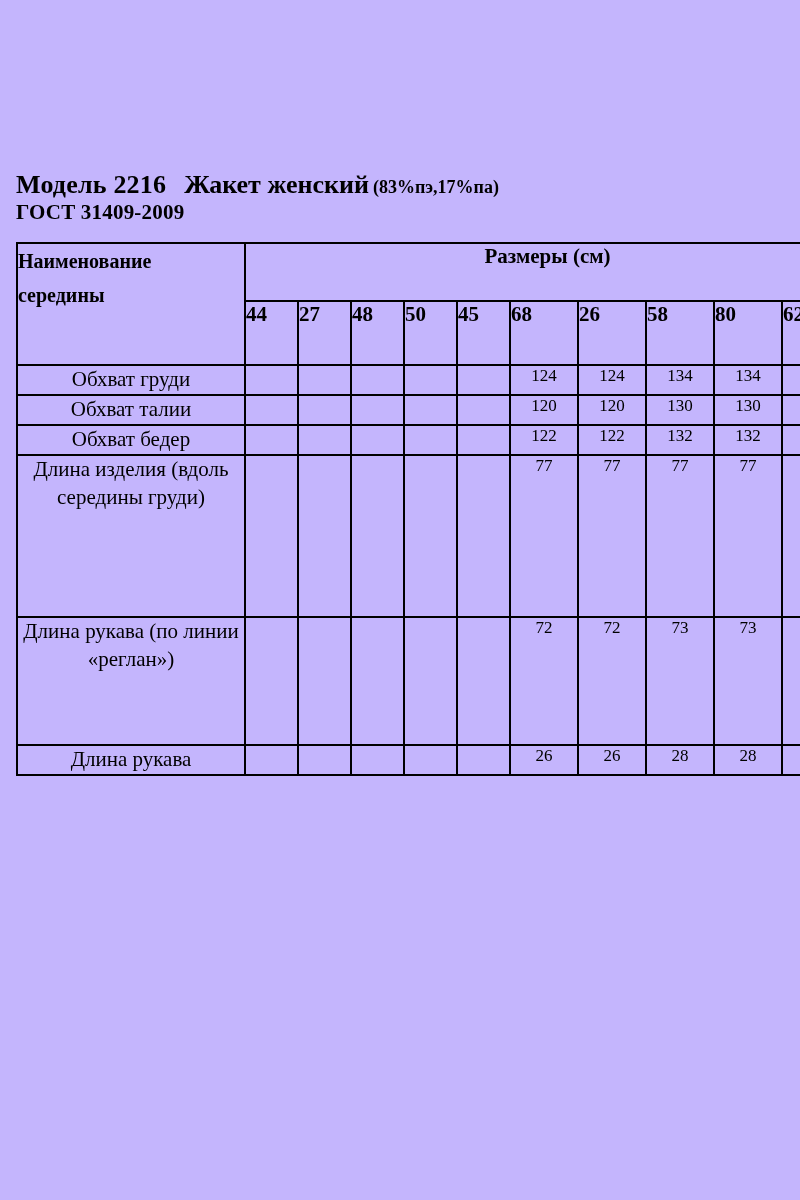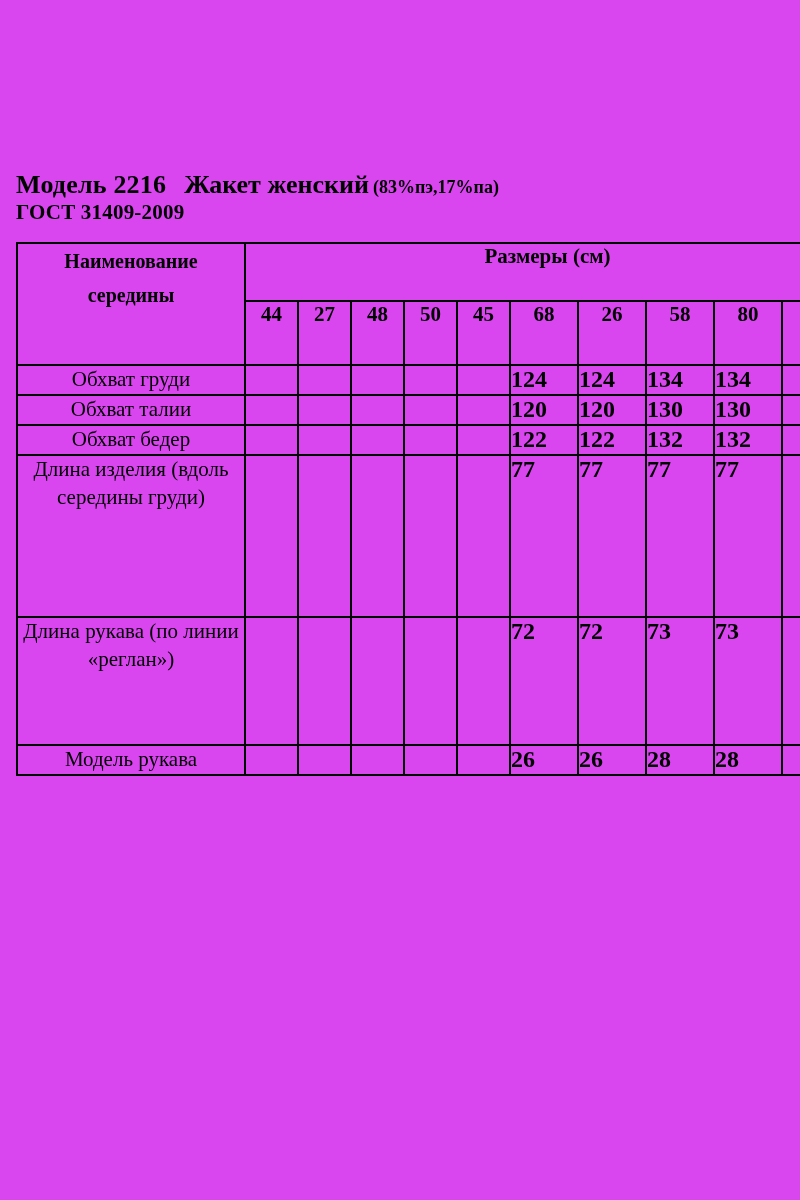--- a/index.html
+++ b/index.html
@@ -4,21 +4,21 @@
 <style>
   html, body {
     margin: 0;
     padding: 0;
     background: #ffffff;
   }
   .page {
     position: relative;
     width: 800px;
     height: 1200px;
-    background: #d946ef;
+    background: #c4b5fd;
     overflow: hidden;
     font-family: "Liberation Serif", serif;
     color: #000000;
   }
   .doc {
     position: absolute;
     left: 16px;
     top: 170px;
     width: 800px;
   }
@@ -63,46 +63,46 @@
   .col-size-wide { width: 68px; }
 
   .hdr-sizes {
     text-align: center;
     font-size: 21px;
     font-weight: bold;
     height: 56px;
     vertical-align: middle;
   }
   .hdr-name {
-    text-align: center;
+    text-align: left;
     font-size: 20px;
     font-weight: bold;
     vertical-align: middle;
     line-height: 1.7;
     padding: 0 6px;
   }
   .hdr-size-num {
-    text-align: center;
+    text-align: left;
     font-size: 21px;
     font-weight: bold;
     vertical-align: middle;
     height: 62px;
   }
   .row-label {
     font-size: 21px;
     padding: 8px 0 8px 10px;
     line-height: 1.33;
     vertical-align: top;
     text-align: center;
   }
   .cell-val {
-    font-size: 24px;
+    font-size: 17px;
+    text-align: center;
     vertical-align: top;
     padding-top: 8px;
-    font-weight: bold;
   }
 </style>
 </head>
 <body>
 
 <div class="page">
   <div class="doc">
 
     <div class="title-line">
       <span class="title-model">Модель 2216</span><span class="title-name">Жакет женский</span> <span class="title-comp">(83%пэ,17%па)</span>
@@ -204,21 +204,21 @@
           <td class="cell-val"></td>
           <td class="cell-val"></td>
           <td class="cell-val"></td>
           <td class="cell-val">72</td>
           <td class="cell-val">72</td>
           <td class="cell-val">73</td>
           <td class="cell-val">73</td>
           <td class="cell-val"></td>
         </tr>
         <tr>
-          <td class="row-label">Модель рукава</td>
+          <td class="row-label">Длина рукава</td>
           <td class="cell-val"></td>
           <td class="cell-val"></td>
           <td class="cell-val"></td>
           <td class="cell-val"></td>
           <td class="cell-val"></td>
           <td class="cell-val">26</td>
           <td class="cell-val">26</td>
           <td class="cell-val">28</td>
           <td class="cell-val">28</td>
           <td class="cell-val"></td>

